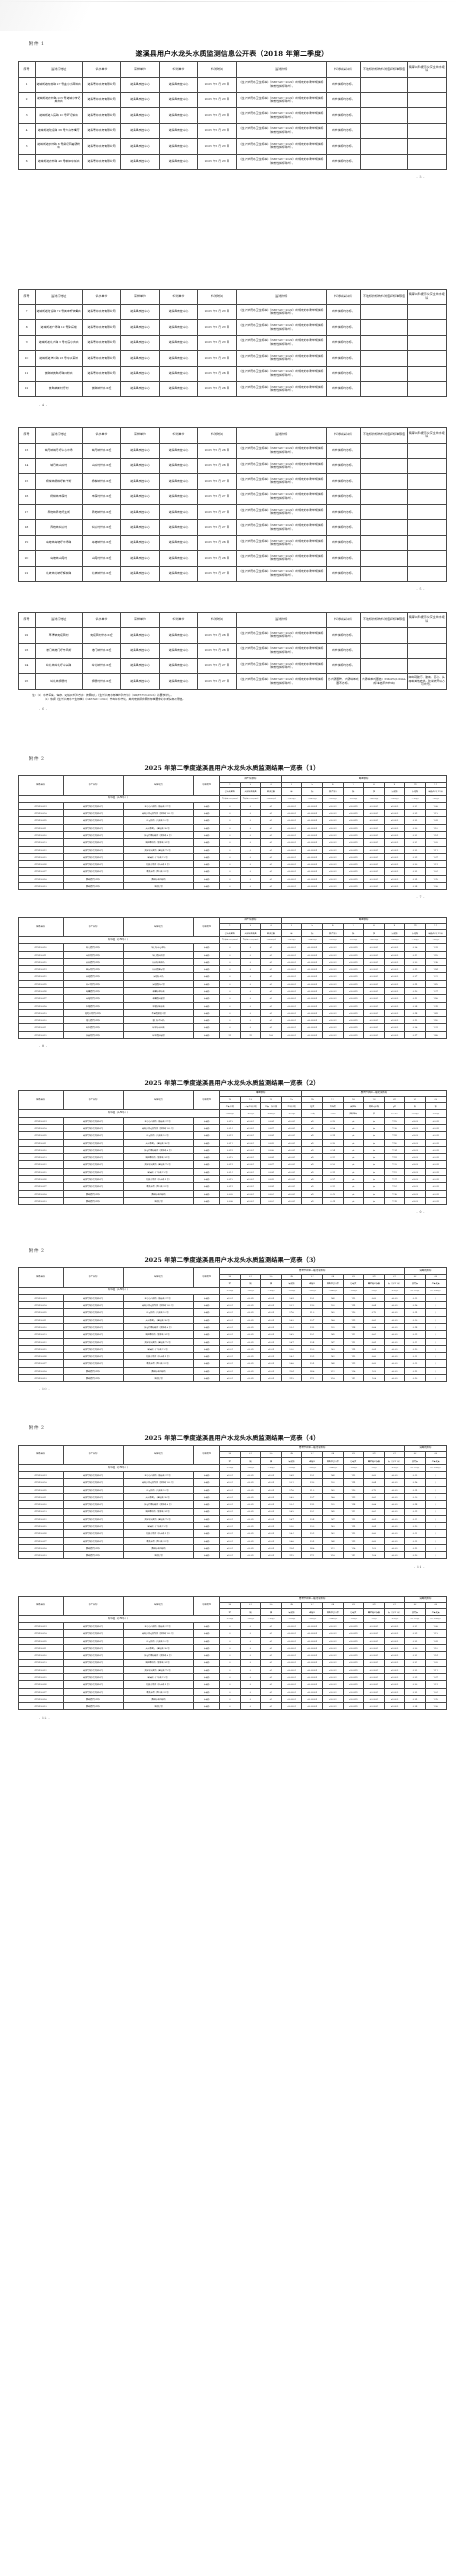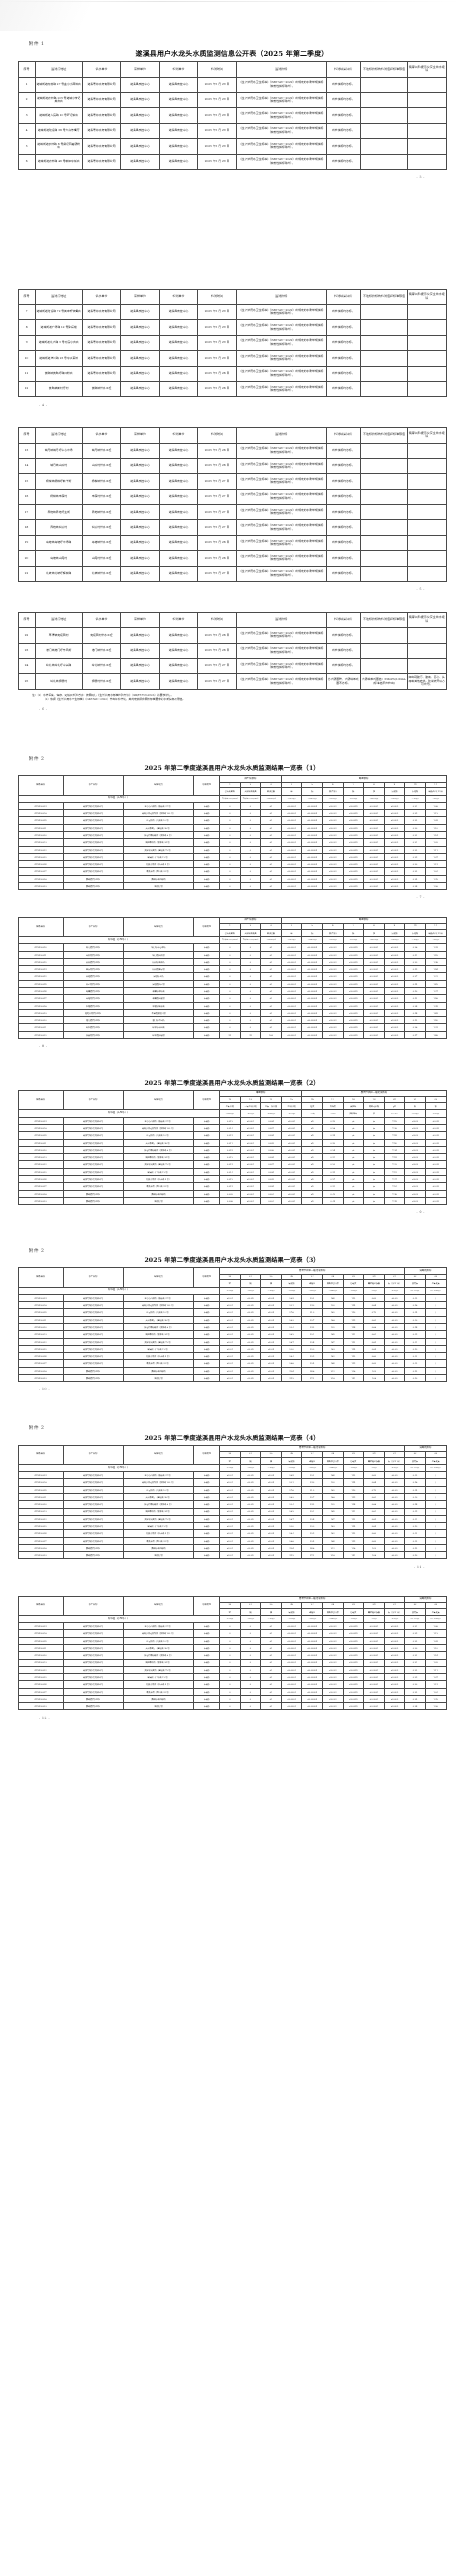--- a/index.html
+++ b/index.html
@@ -107,21 +107,21 @@
 </head>
 <body>
 
 <div class="doc">
 
   <div class="page p-a1">
     <div class="scanline"></div>
     <div class="scanfold"></div>
     <div class="pg-inner" style="padding-top:40px;">
       <div class="attach-label">附件 1</div>
-      <div class="doc-title">遂溪县用户水龙头水质监测信息公开表（2025 年第二季度）</div>
+      <div class="doc-title">遂溪县用户水龙头水质监测信息公开表（2018 年第二季度）</div>
 
       <table class="t t1">
         <colgroup>
           <col style="width:4%">
             <col style="width:11%">
             <col style="width:9%">
             <col style="width:9%">
           <col style="width:9%">
             <col style="width:9%">
             <col style="width:21%">

